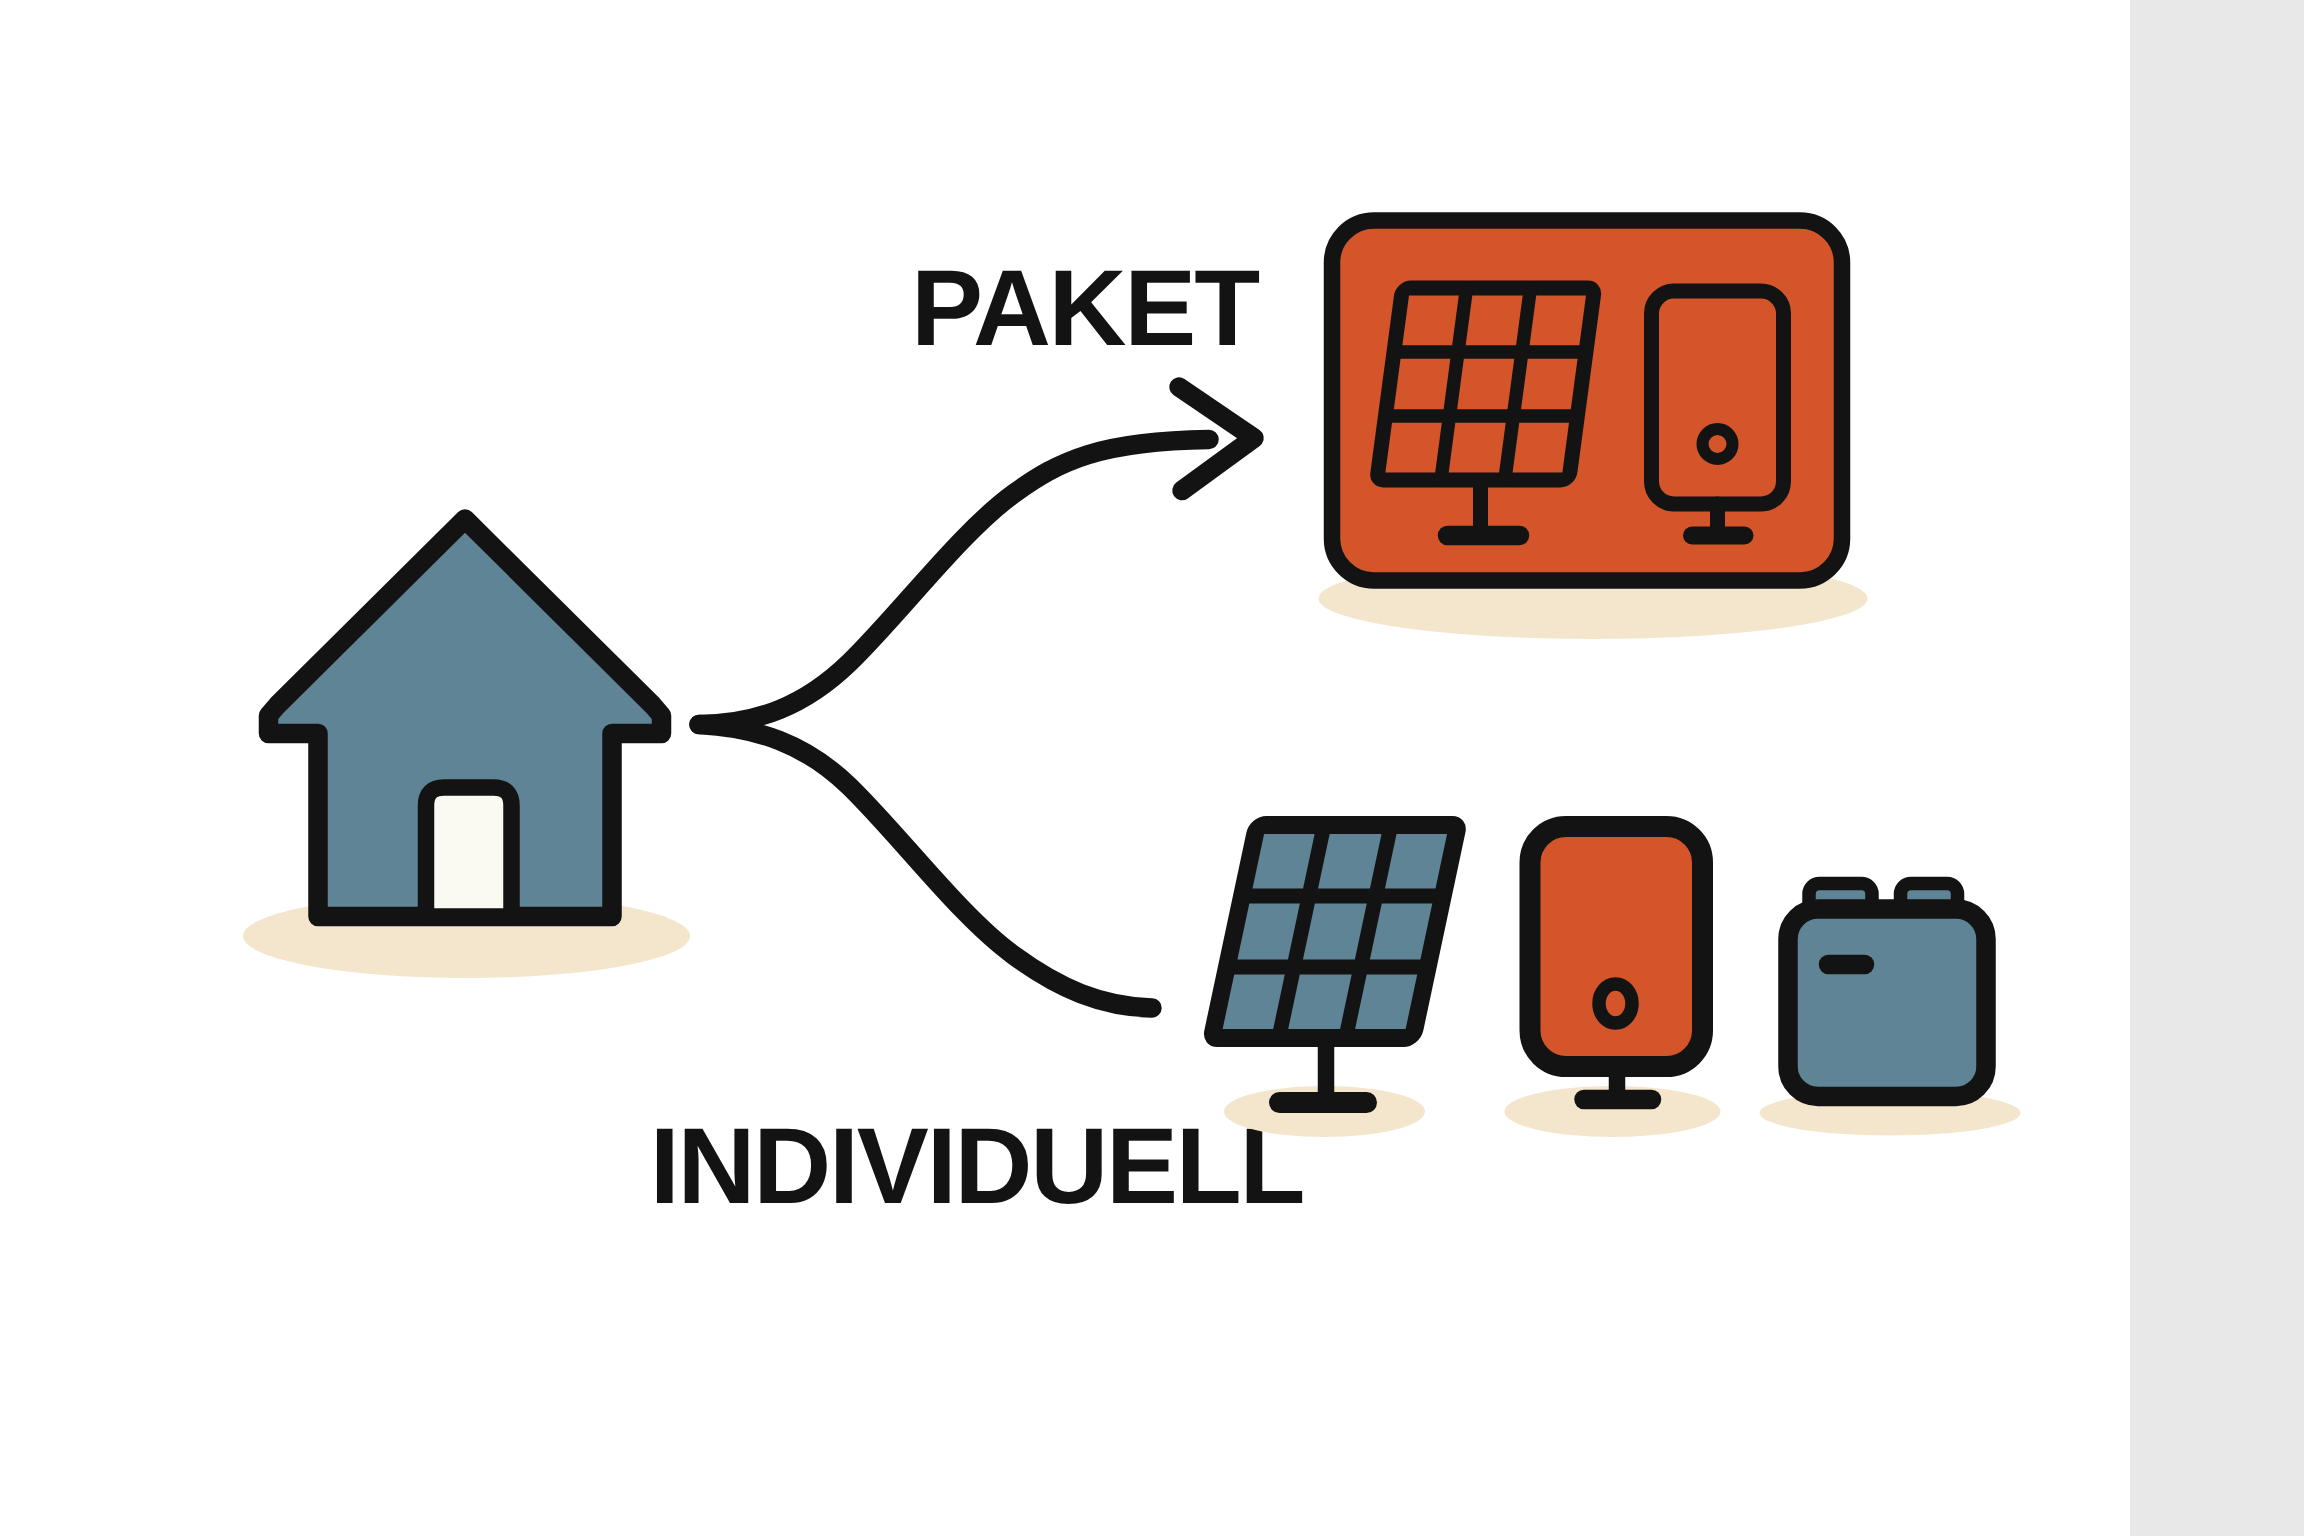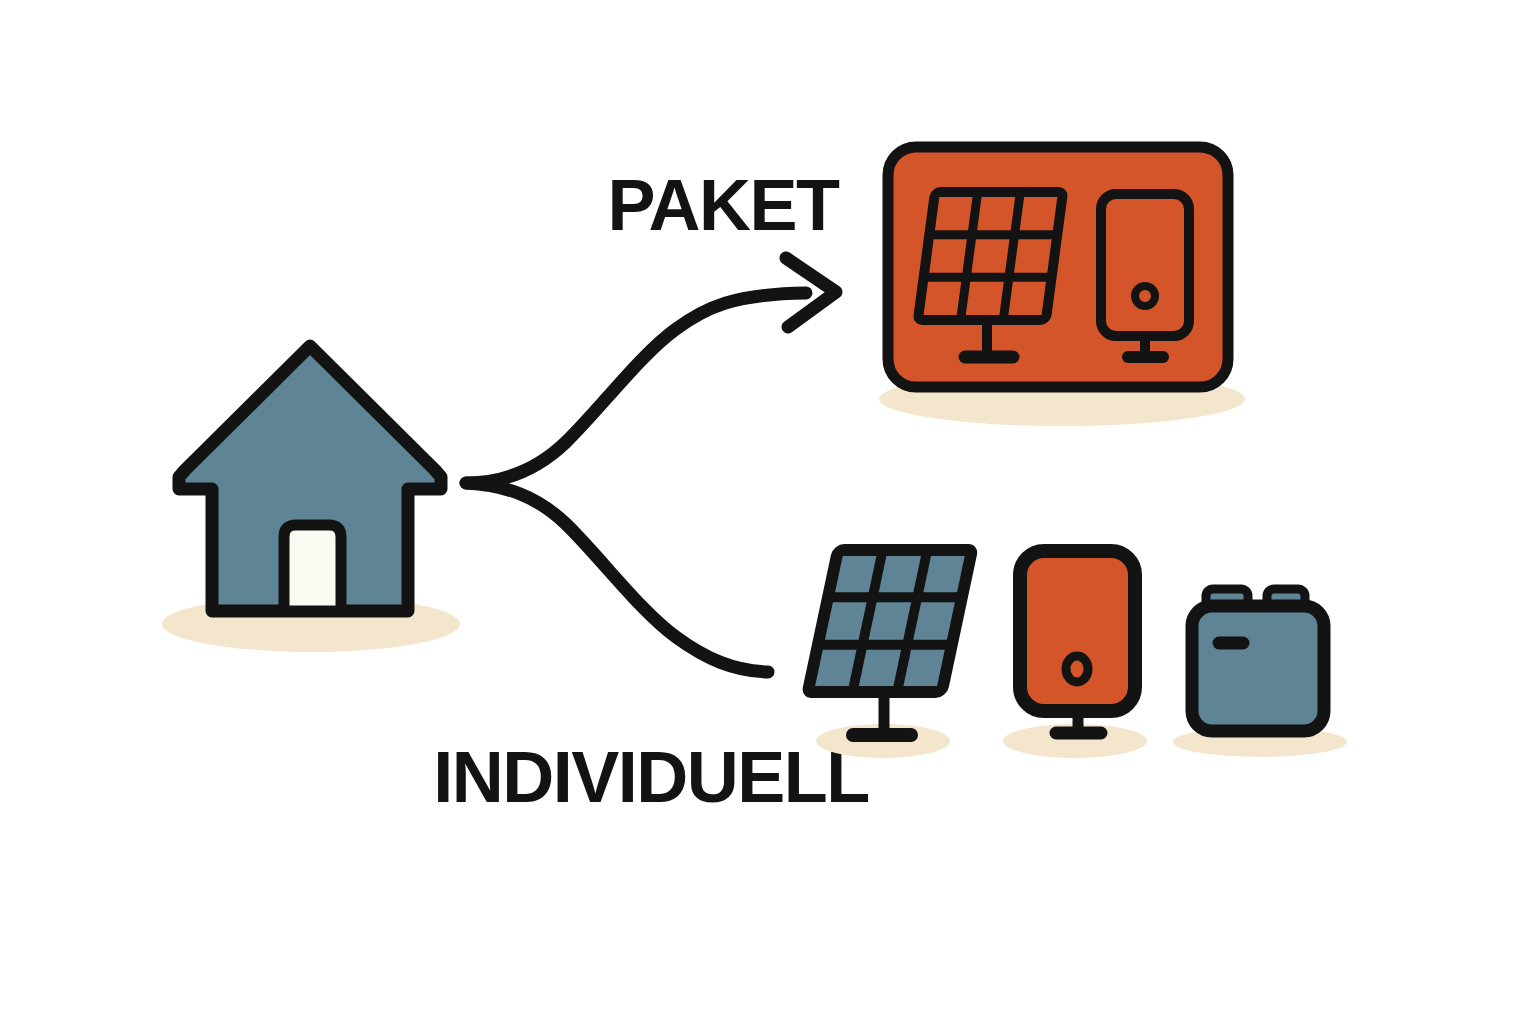--- a/index.html
+++ b/index.html
@@ -2,21 +2,21 @@
 <html style="--c-background: #ffffff; --c-ink: #131313; --c-blue: #5e8496; --c-orange: #d4552a; --c-shadow: #f4e6cd; --c-door: #fbfaf2;"><head>
 <meta charset="utf-8">
 <style>
   html, body {
     margin: 0;
     padding: 0;
     background: #e8e8e8;
   }
   .stage {
     position: relative;
-    width: 1536px;
+    width: 1420px;
     height: 1024px;
     background: var(--c-background, #ffffff);
     overflow: hidden;
     font-family: "Liberation Sans", sans-serif;
   }
   svg.illustration {
     position: absolute;
     inset: 0;
     display: block;
   }

